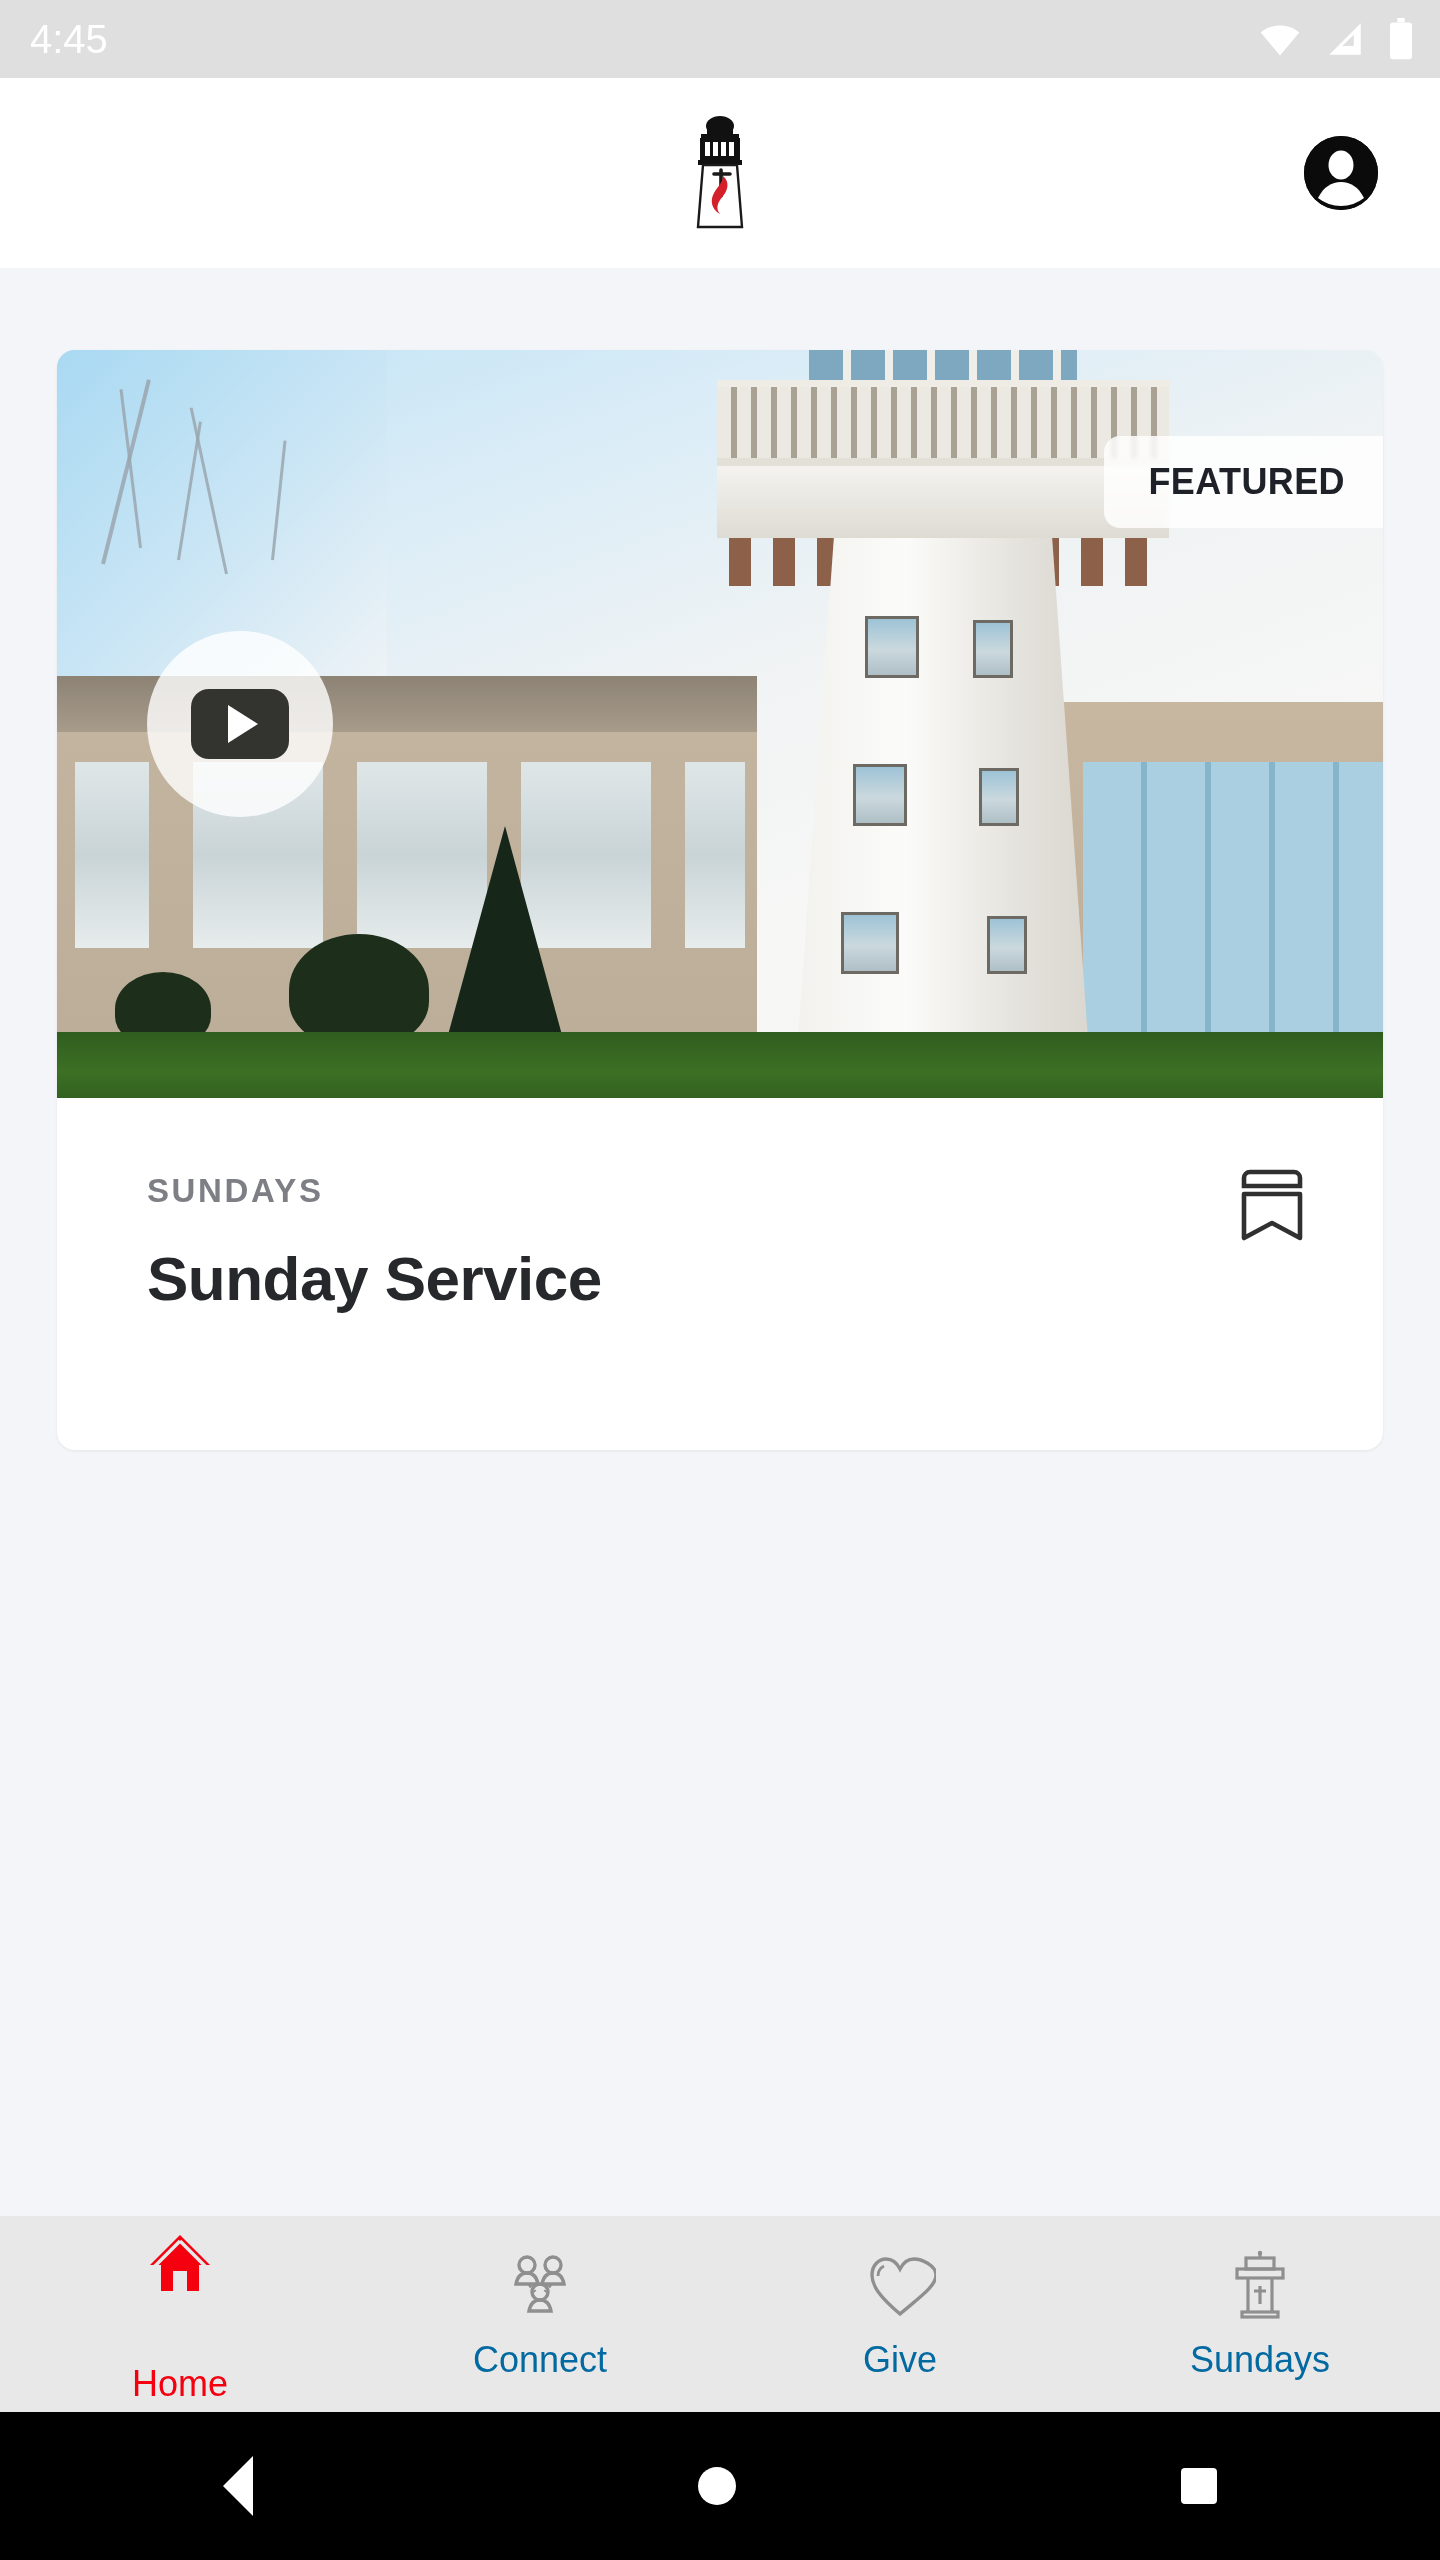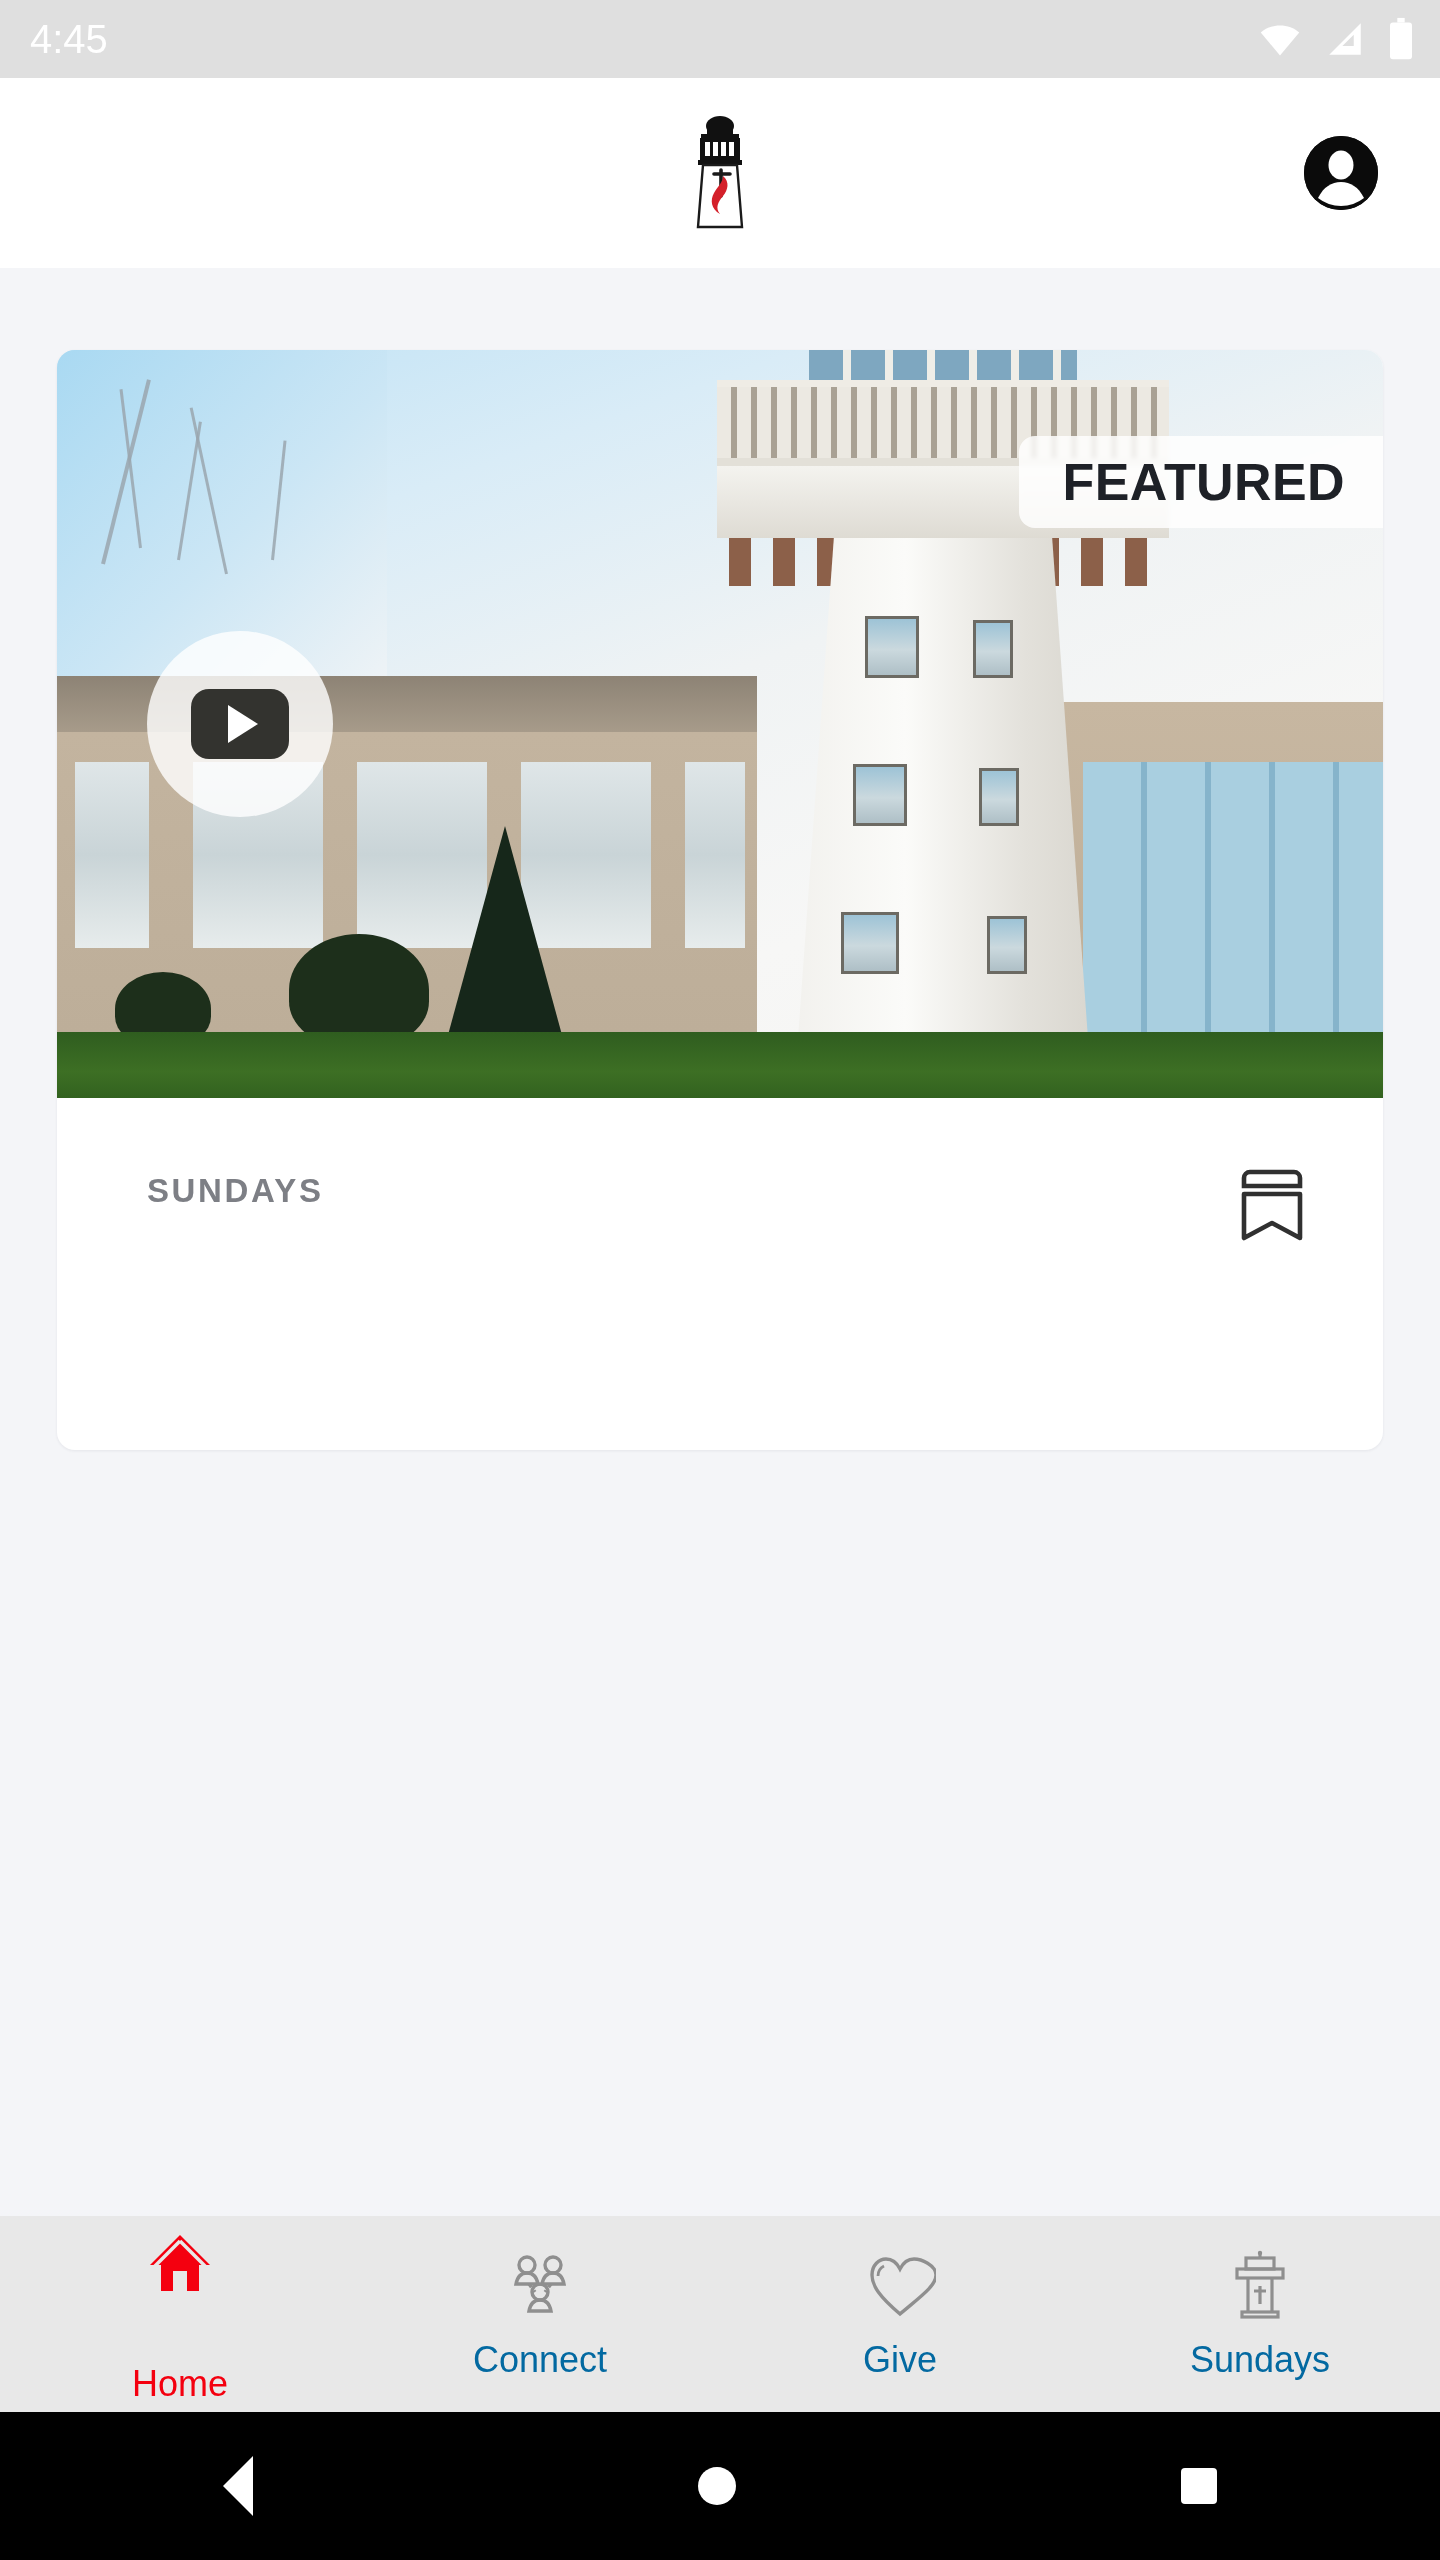--- a/index.html
+++ b/index.html
@@ -110,21 +110,21 @@
     background:#16271a; clip-path:polygon(50% 0%, 100% 100%, 0% 100%);
   }
 
   .featured-badge{
     position:absolute; right:0; top:86px; height:92px;
     display:flex; align-items:center; padding:0 38px 0 44px;
     background:rgba(255,255,255,.82); border-radius:16px 0 0 16px;
     backdrop-filter:blur(2px);
   }
   .featured-badge span{
-    font-size:52px; font-weight:700; color:#1e2127; letter-spacing:.4px; line-height:1;
+    font-size:36px; font-weight:700; color:#1e2127; letter-spacing:.4px; line-height:1;
   }
 
   .play-wrap{
     position:absolute; left:90px; top:50%; transform:translateY(-50%);
     width:186px; height:186px; border-radius:50%;
     background:rgba(255,255,255,.80);
     display:flex; align-items:center; justify-content:center;
   }
   .play-badge{
     width:98px; height:70px; border-radius:18px; background:#33332f;
@@ -326,20 +326,21 @@
 
         <div class="play-wrap">
           <div class="play-badge">
             <div class="play-tri"></div>
           </div>
         </div>
       </div>
 
       <div class="card-body">
         <div class="eyebrow">SUNDAYS</div>
+        <div class="card-title">Sunday Service</div>
         <div class="bookmark-btn">
           <svg viewBox="0 0 66 74">
             <path d="M11 4 h44 a6 6 0 0 1 6 6 v8 h-56 v-8 a6 6 0 0 1 6 -6z" fill="none" stroke="#303030" stroke-width="4.6"></path>
             <path d="M5 26 h56 v44 l-28 -15 l-28 15 z" fill="none" stroke="#303030" stroke-width="4.6" stroke-linejoin="round"></path>
           </svg>
         </div>
       </div>
     </div>
 
 

